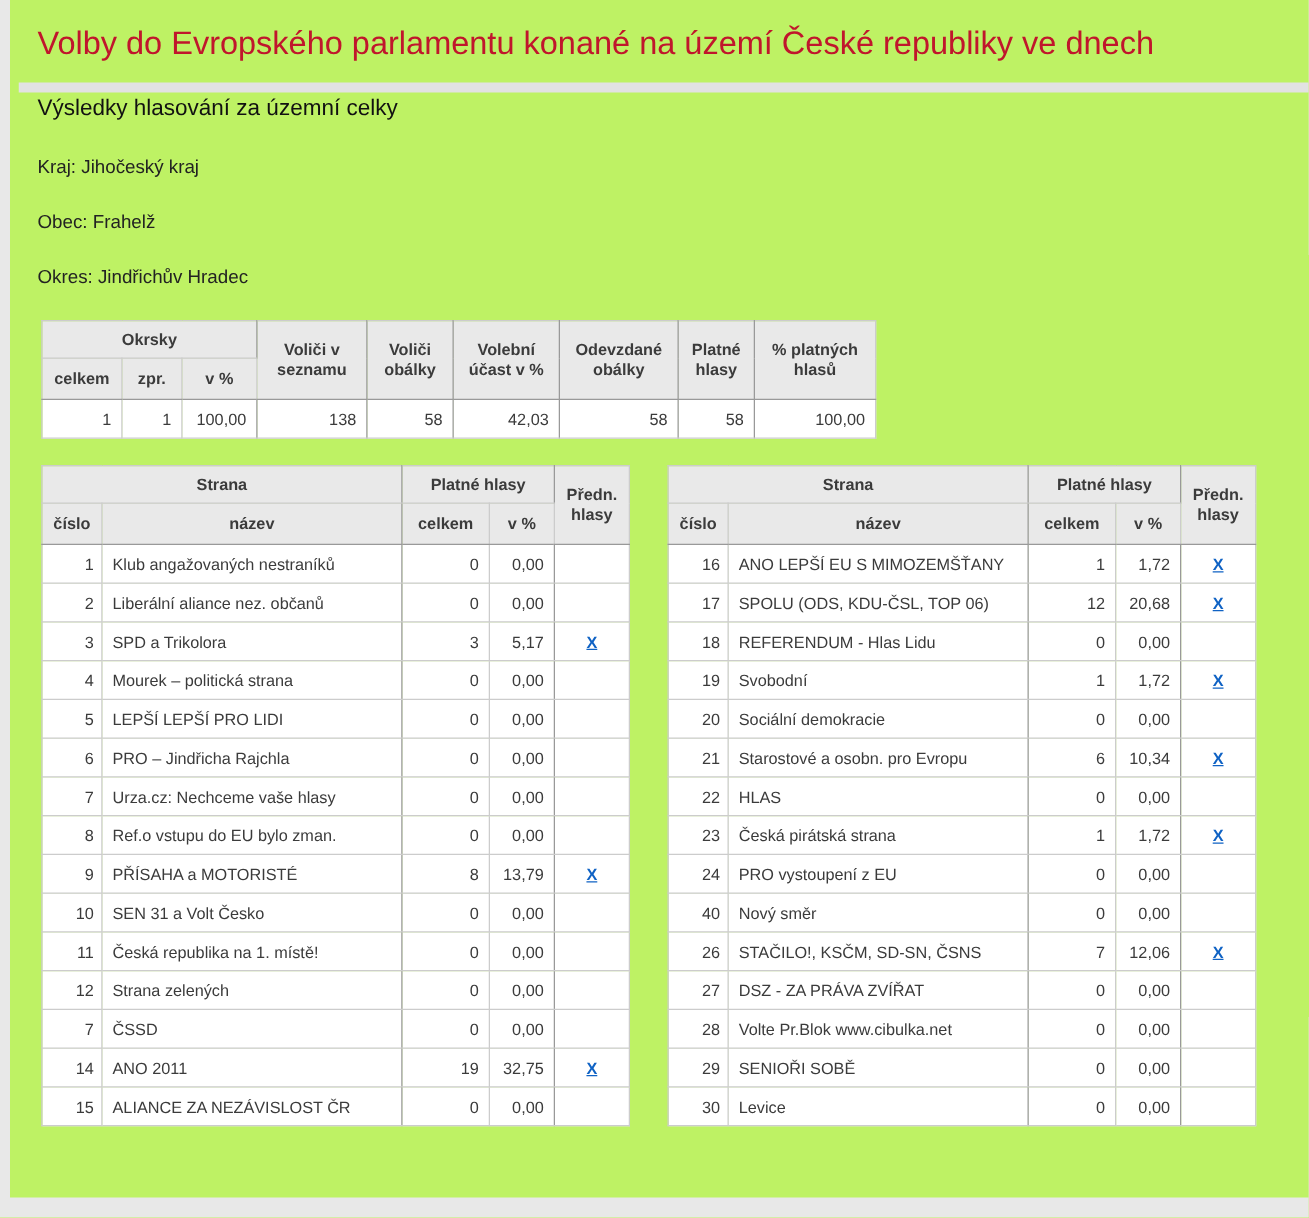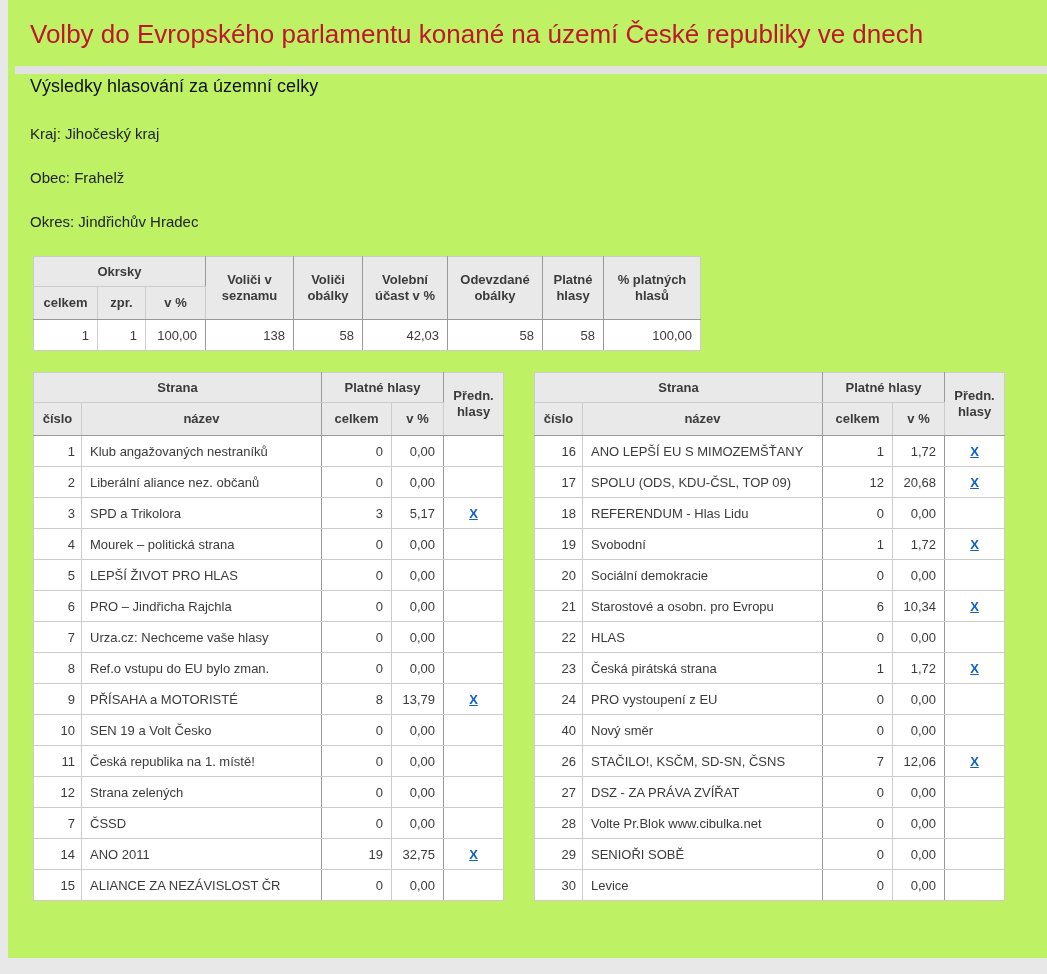--- a/index.html
+++ b/index.html
@@ -199,21 +199,21 @@
   <tr>
     <td class="num">4</td>
     <td class="name br">Mourek – politická strana</td>
     <td class="votes">0</td>
     <td class="pct br">0,00</td>
     <td class="pref"></td>
   </tr>
 
   <tr>
     <td class="num">5</td>
-    <td class="name br">LEPŠÍ ŽIVOT PRO HLAS</td>
+    <td class="name br">LEPŠÍ LEPŠÍ PRO LIDI</td>
     <td class="votes">0</td>
     <td class="pct br">0,00</td>
     <td class="pref"></td>
   </tr>
 
   <tr>
     <td class="num">6</td>
     <td class="name br">PRO – Jindřicha Rajchla</td>
     <td class="votes">0</td>
     <td class="pct br">0,00</td>
@@ -239,21 +239,21 @@
   <tr>
     <td class="num">9</td>
     <td class="name br">PŘÍSAHA a MOTORISTÉ</td>
     <td class="votes">8</td>
     <td class="pct br">13,79</td>
     <td class="pref"><a href="#" class="xlink">X</a></td>
   </tr>
 
   <tr>
     <td class="num">10</td>
-    <td class="name br">SEN 19 a Volt Česko</td>
+    <td class="name br">SEN 31 a Volt Česko</td>
     <td class="votes">0</td>
     <td class="pct br">0,00</td>
     <td class="pref"></td>
   </tr>
 
   <tr>
     <td class="num">11</td>
     <td class="name br">Česká republika na 1. místě!</td>
     <td class="votes">0</td>
     <td class="pct br">0,00</td>
@@ -319,21 +319,21 @@
   <tr>
     <td class="num">16</td>
     <td class="name br">ANO LEPŠÍ EU S MIMOZEMŠŤANY</td>
     <td class="votes">1</td>
     <td class="pct br">1,72</td>
     <td class="pref"><a href="#" class="xlink">X</a></td>
   </tr>
 
   <tr>
     <td class="num">17</td>
-    <td class="name br">SPOLU (ODS, KDU-ČSL, TOP 09)</td>
+    <td class="name br">SPOLU (ODS, KDU-ČSL, TOP 06)</td>
     <td class="votes">12</td>
     <td class="pct br">20,68</td>
     <td class="pref"><a href="#" class="xlink">X</a></td>
   </tr>
 
   <tr>
     <td class="num">18</td>
     <td class="name br">REFERENDUM - Hlas Lidu</td>
     <td class="votes">0</td>
     <td class="pct br">0,00</td>

